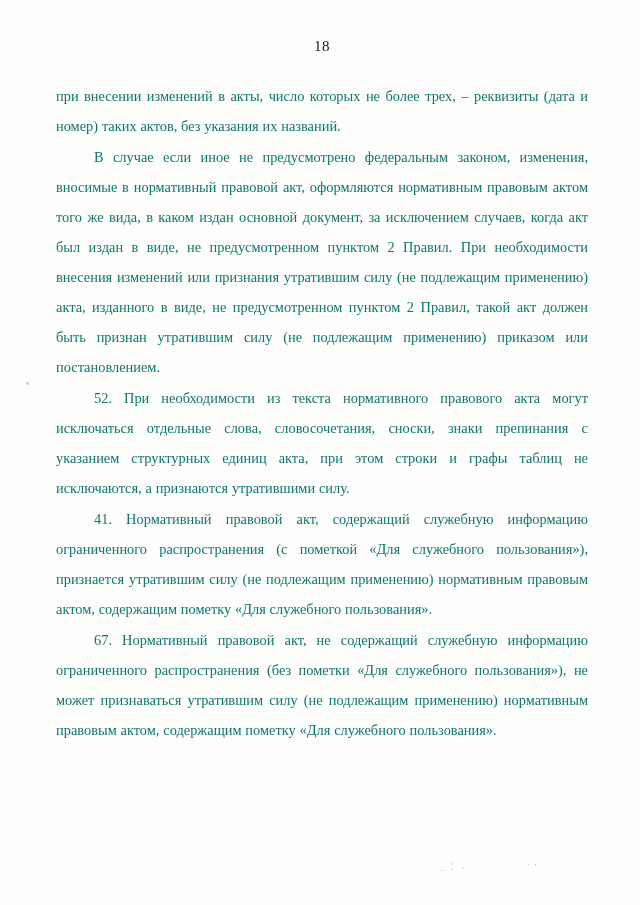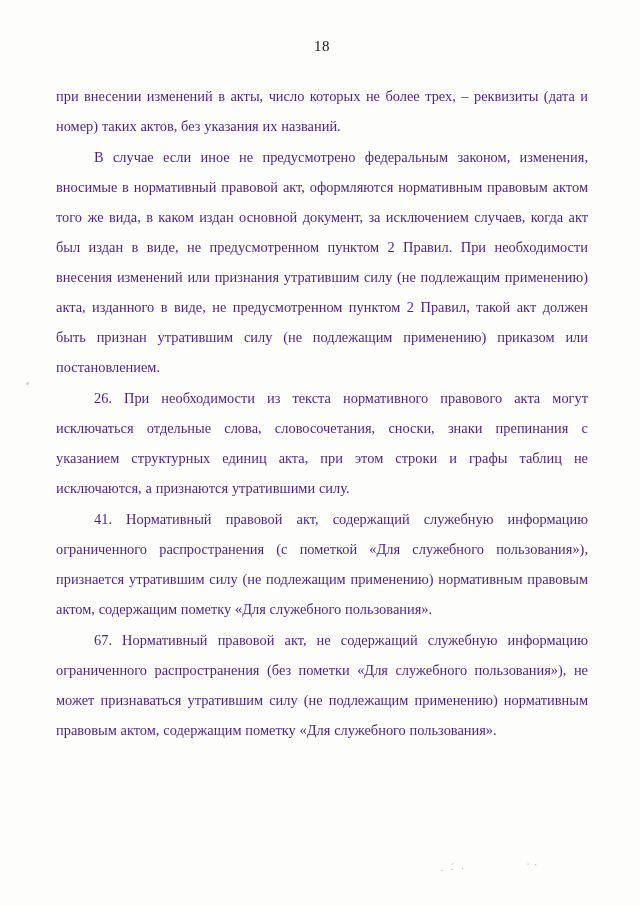--- a/index.html
+++ b/index.html
@@ -28,21 +28,21 @@
     margin: 0 0 26px 0;
     color: #15171a;
   }
   .body-text p {
     margin: 0 0 1px 0;
     font-size: 14.4px;
     line-height: 30px;
     text-align: justify;
     text-align-last: left;
     text-justify: inter-word;
-    color: #4c1d95;
+    color: #0f766e;
     word-spacing: 0.2px;
   }
   .body-text p.indent {
     text-indent: 38px;
   }
   .smudge {
     position: absolute;
     left: 0;
     bottom: 0;
     width: 100%;
@@ -70,21 +70,21 @@
 </head>
 <body>
 
 <div class="page">
 
   <div class="page-number">18</div>
 
   <div class="body-text">
     <p>при внесении изменений в акты, число которых не более трех, – реквизиты (дата и номер) таких актов, без указания их названий.</p>
     <p class="indent">В случае если иное не предусмотрено федеральным законом, изменения, вносимые в нормативный правовой акт, оформляются нормативным правовым актом того же вида, в каком издан основной документ, за исключением случаев, когда акт был издан в виде, не предусмотренном пунктом 2 Правил. При необходимости внесения изменений или признания утратившим силу (не подлежащим применению) акта, изданного в виде, не предусмотренном пунктом 2 Правил, такой акт должен быть признан утратившим силу (не подлежащим применению) приказом или постановлением.</p>
-    <p class="indent">26. При необходимости из текста нормативного правового акта могут исключаться отдельные слова, словосочетания, сноски, знаки препинания с указанием структурных единиц акта, при этом строки и графы таблиц не исключаются, а признаются утратившими силу.</p>
+    <p class="indent">52. При необходимости из текста нормативного правового акта могут исключаться отдельные слова, словосочетания, сноски, знаки препинания с указанием структурных единиц акта, при этом строки и графы таблиц не исключаются, а признаются утратившими силу.</p>
     <p class="indent">41. Нормативный правовой акт, содержащий служебную информацию ограниченного распространения (с пометкой «Для служебного пользования»), признается утратившим силу (не подлежащим применению) нормативным правовым актом, содержащим пометку «Для служебного пользования».</p>
     <p class="indent">67. Нормативный правовой акт, не содержащий служебную информацию ограниченного распространения (без пометки «Для служебного пользования»), не может признаваться утратившим силу (не подлежащим применению) нормативным правовым актом, содержащим пометку «Для служебного пользования».</p>
   </div>
 
   <div class="edge-fleck"></div>
 
   <div class="smudge">
     <span class="mark mark-a">· ·́ ·</span>
     <span class="mark mark-b">. .</span>
   </div>

